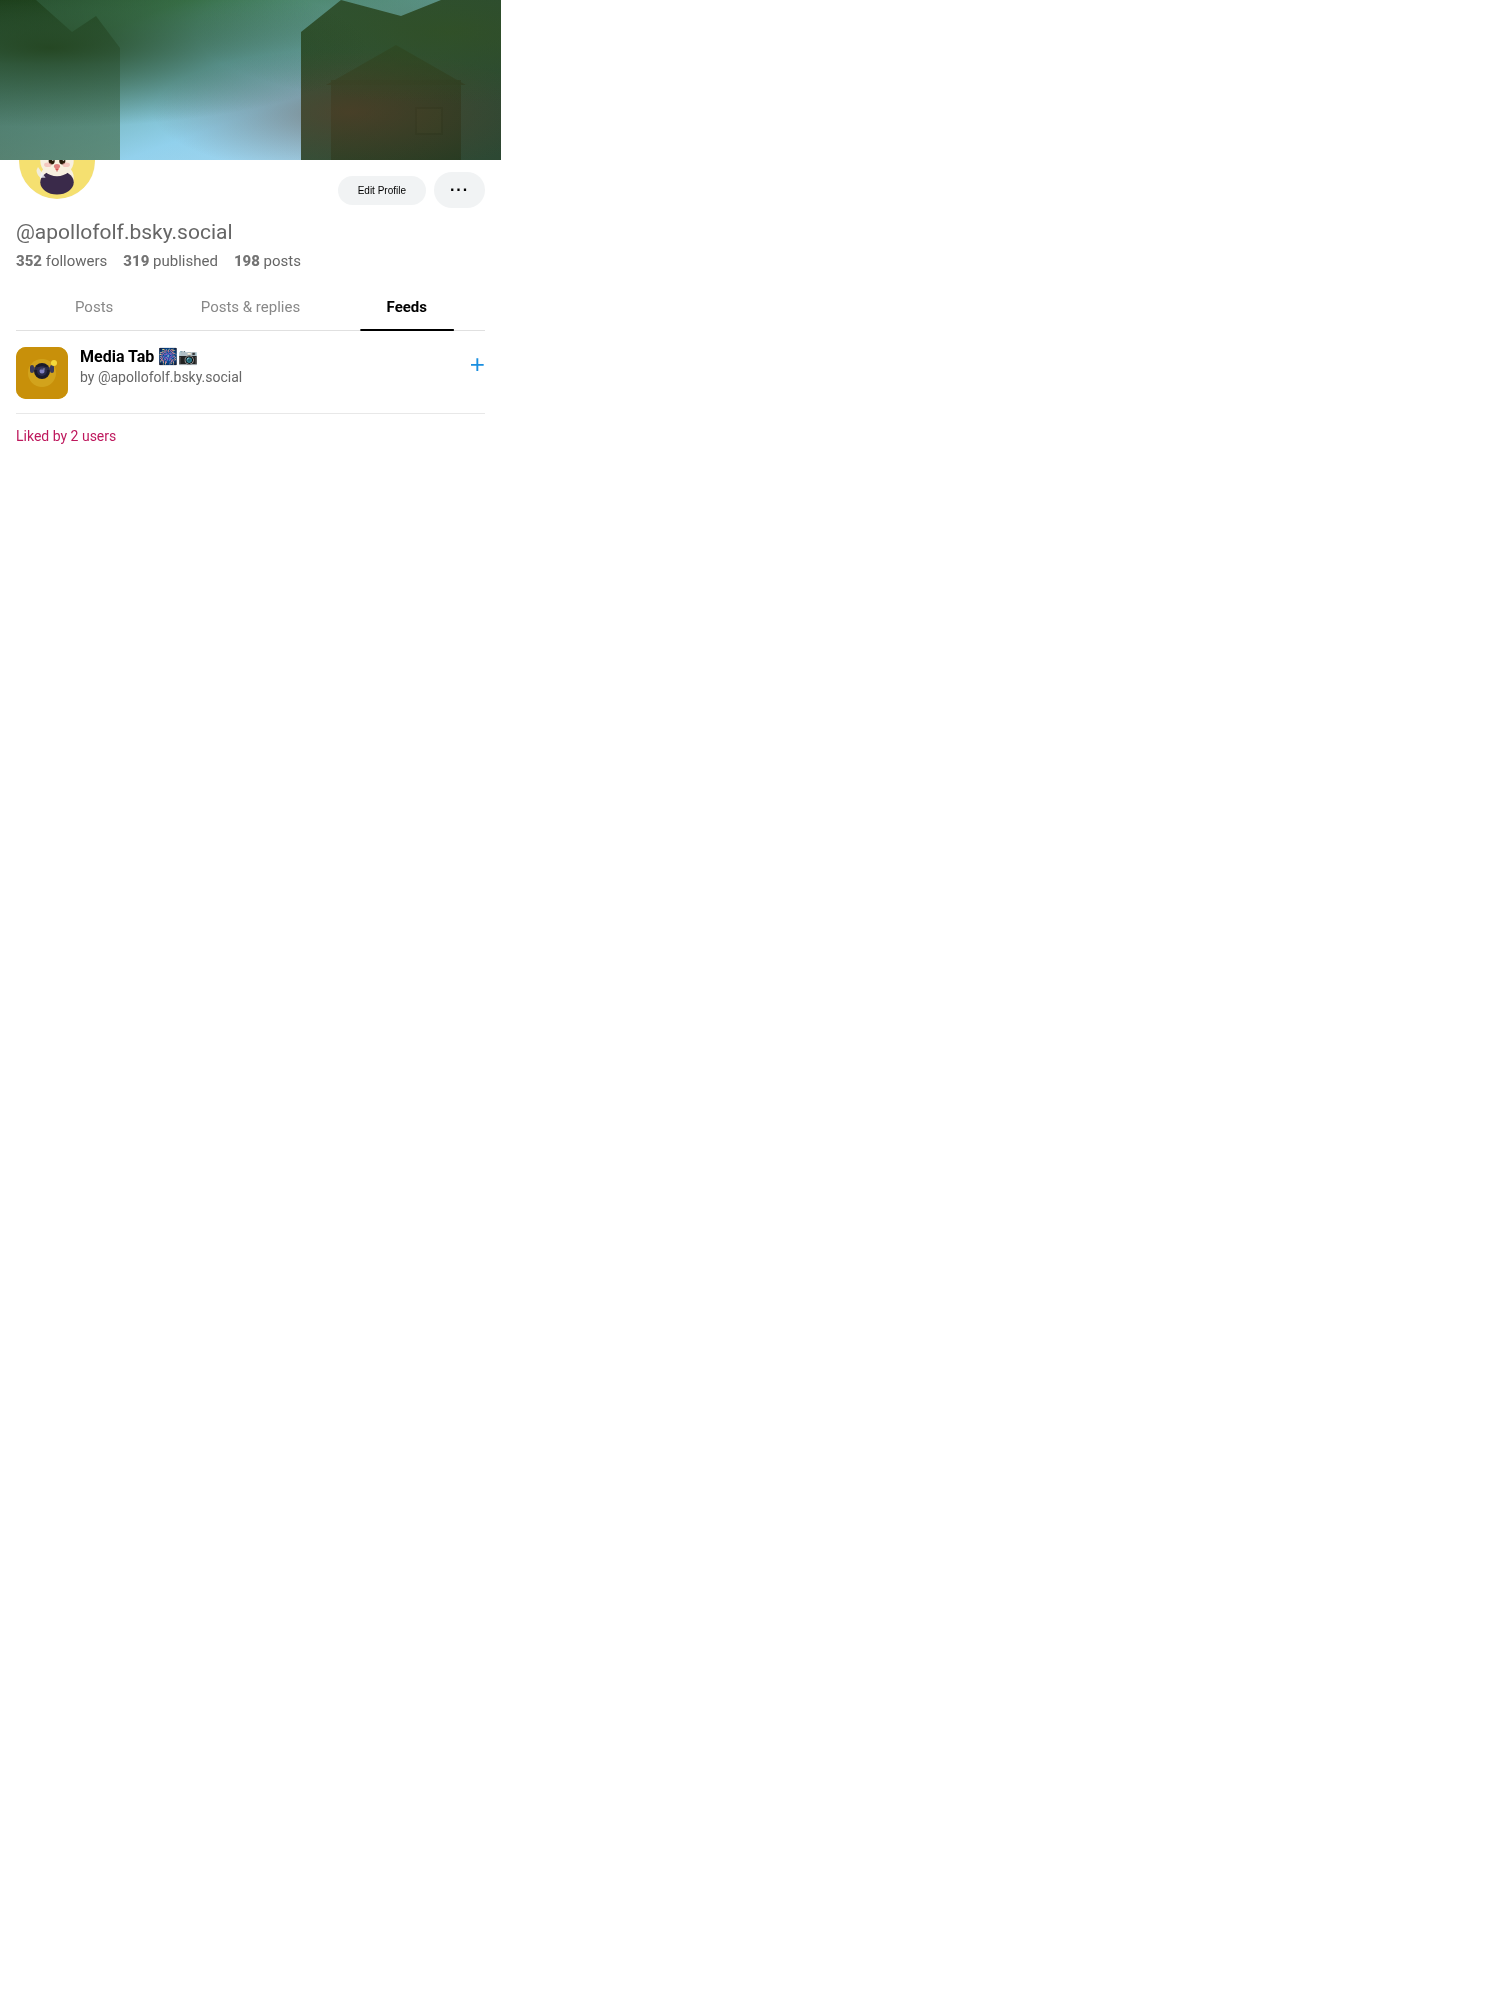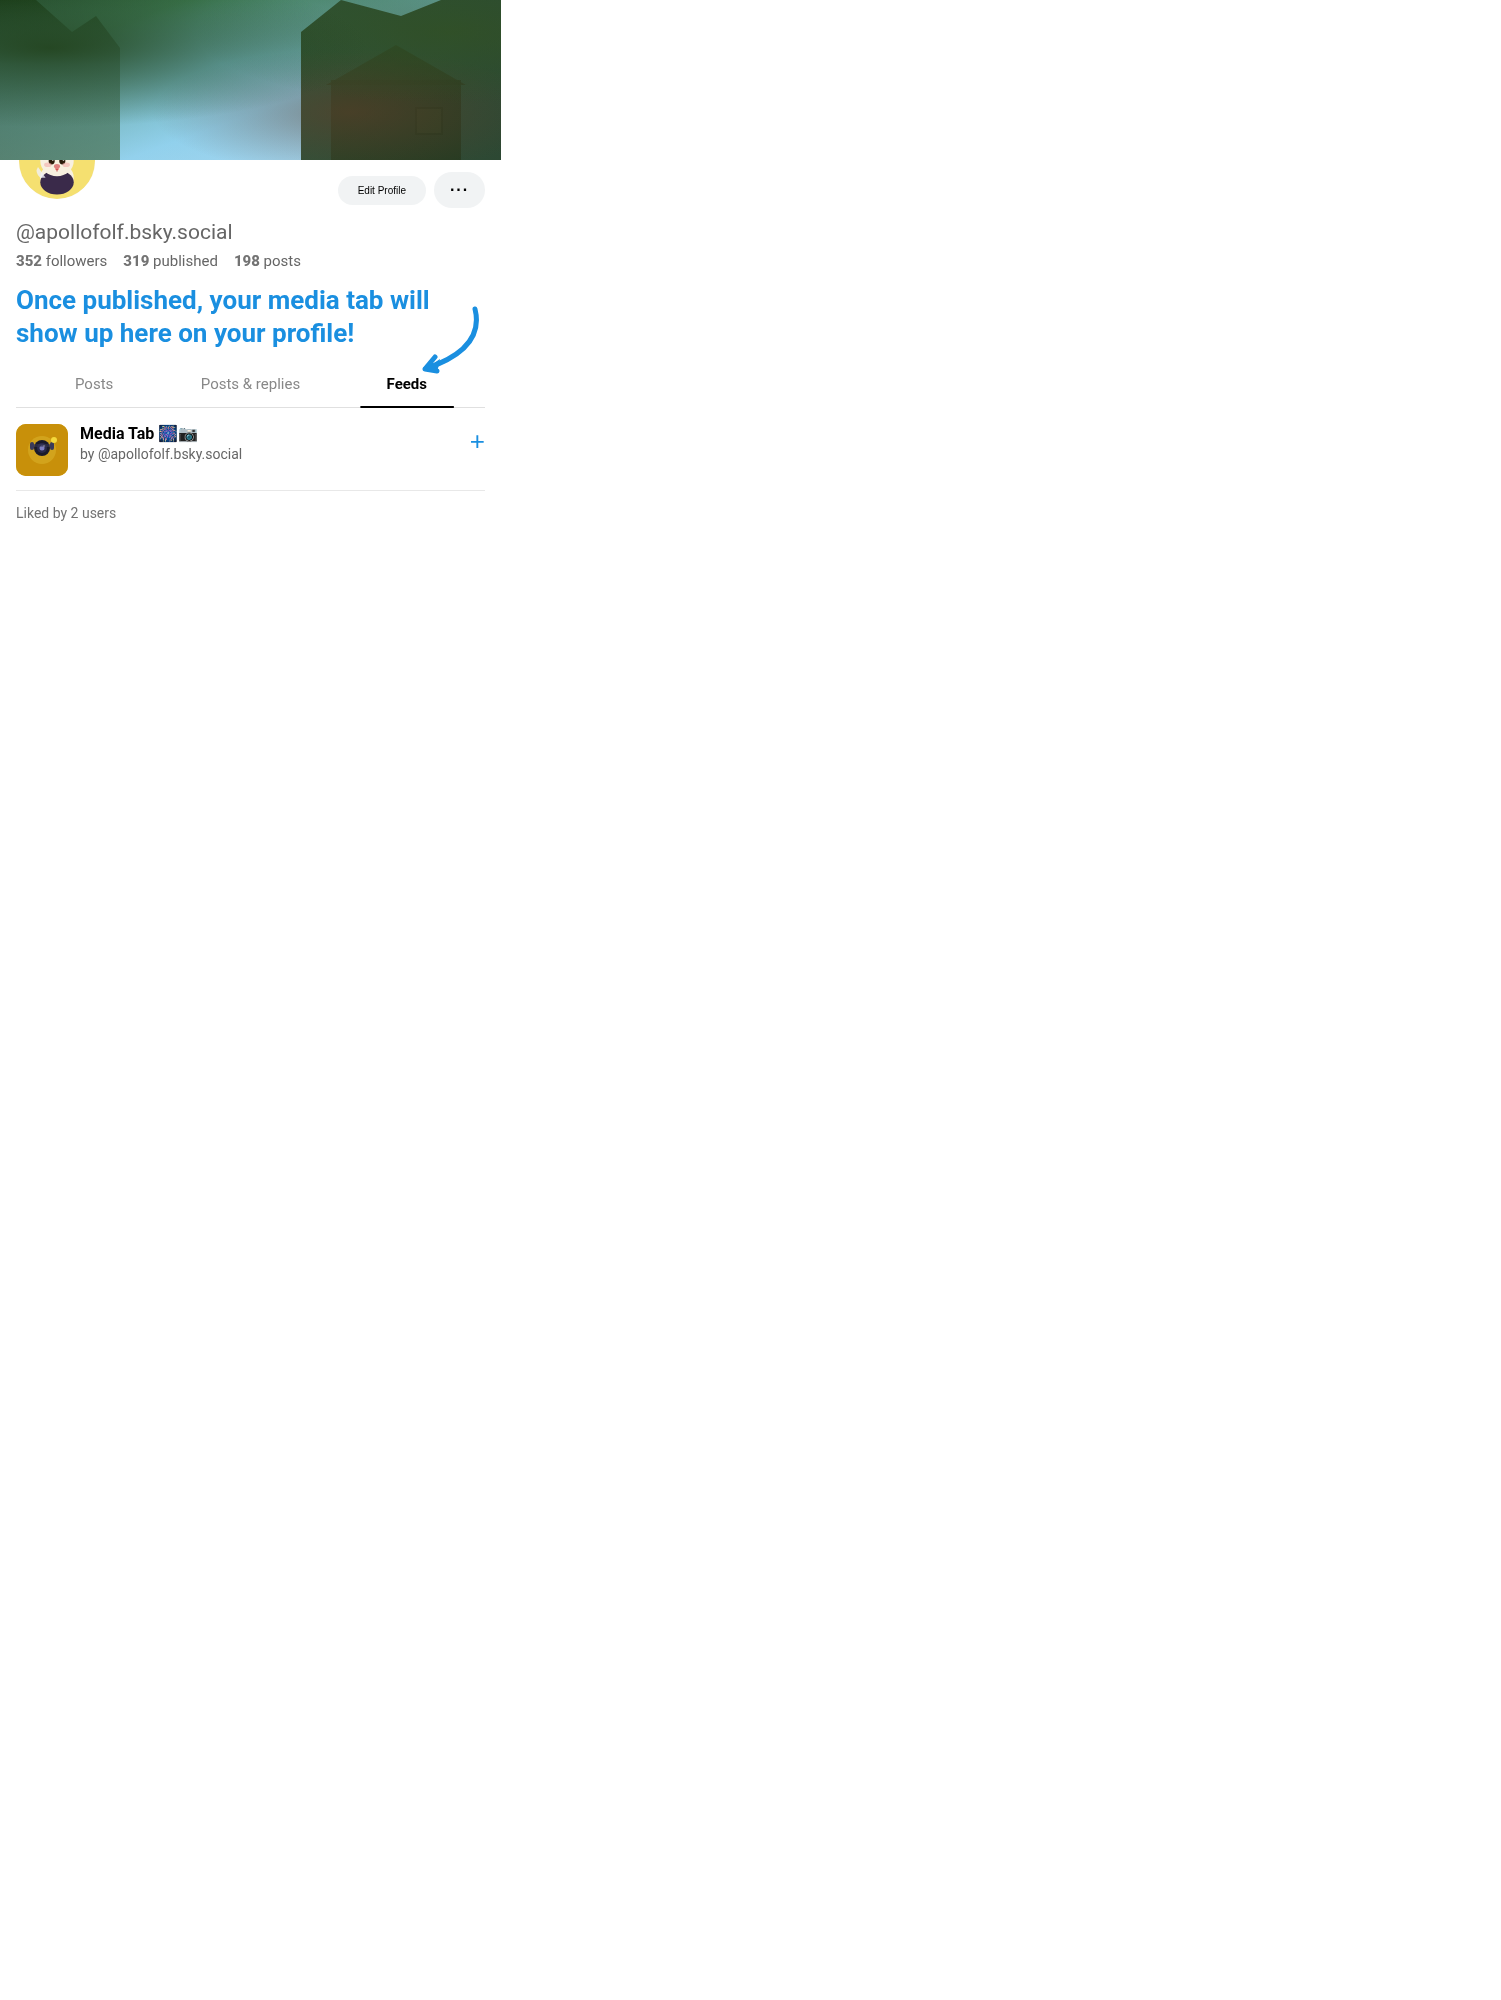--- a/index.html
+++ b/index.html
@@ -283,21 +283,21 @@
       font-size: 26px;
       color: #1a8fe0;
       cursor: pointer;
       padding: 0;
       line-height: 1;
       margin-top: 4px;
     }
 
     .liked-by {
       font-size: 14px;
-      color: #737373;
+      color: #be185d;
       margin-top: 14px;
       padding-top: 0;
     }
 
     
     .divider {
       height: 1px;
       background: #e8e8e8;
       margin: 14px 0 0 0;
     }
@@ -371,29 +371,20 @@
     <div class="stat-item">
       <strong>319</strong>
       <span>published</span>
     </div>
     <div class="stat-item">
       <strong>198</strong>
       <span>posts</span>
     </div>
   </div>
 
-  <div class="annotation-area">
-    <div class="promo-text">Once published, your media tab will show up here on your profile!</div>
-
-    <svg class="arrow-svg" viewBox="0 0 120 80" xmlns="http://www.w3.org/2000/svg">
-      <path d="M110 10 Q120 50 60 70 L70 58 M60 70 L72 72" stroke="#1a8fe0" stroke-width="5" fill="none" stroke-linecap="round" stroke-linejoin="round"></path>
-
-      <polygon points="60,70 75,60 72,74" fill="#1a8fe0"></polygon>
-    </svg>
-  </div>
 
   <div class="tabs-row">
     <div class="tab-item">Posts</div>
     <div class="tab-item">Posts &amp; replies</div>
     <div class="tab-item active">Feeds</div>
   </div>
 </div>
 
 <div class="feed-section">
   <div class="feed-item">

